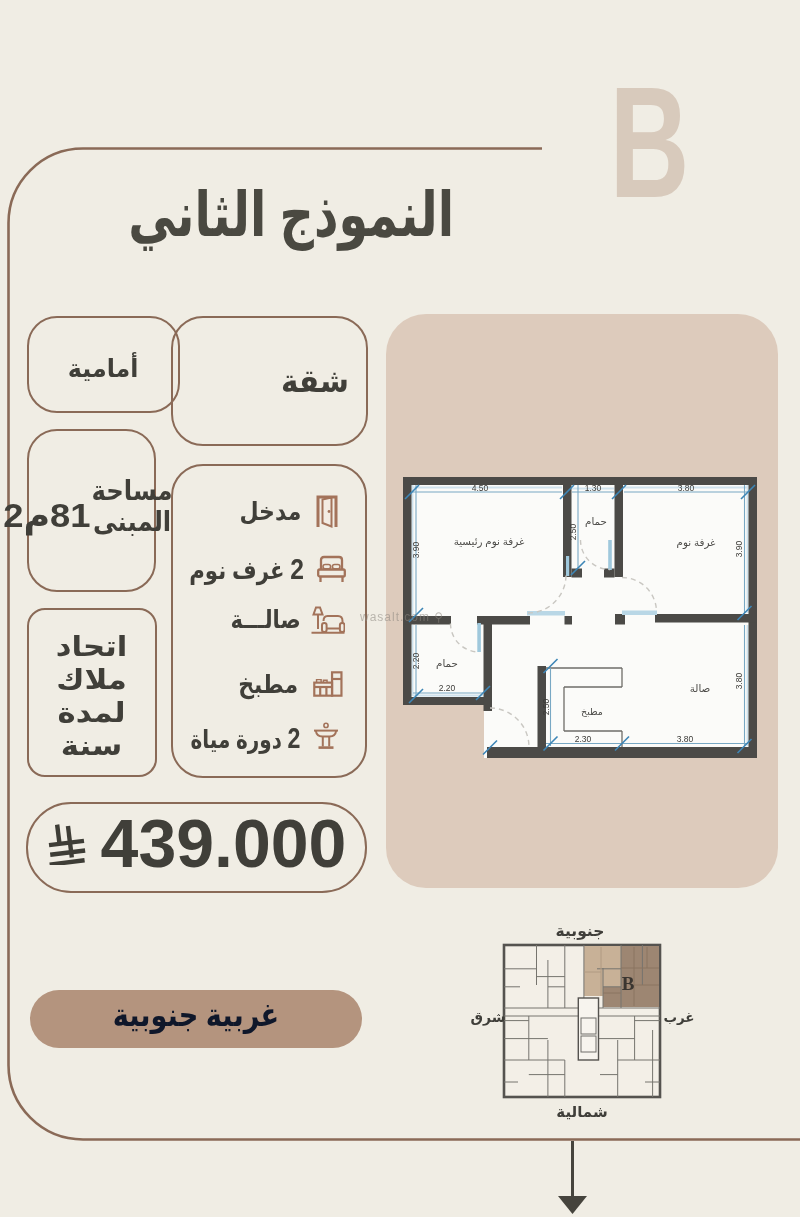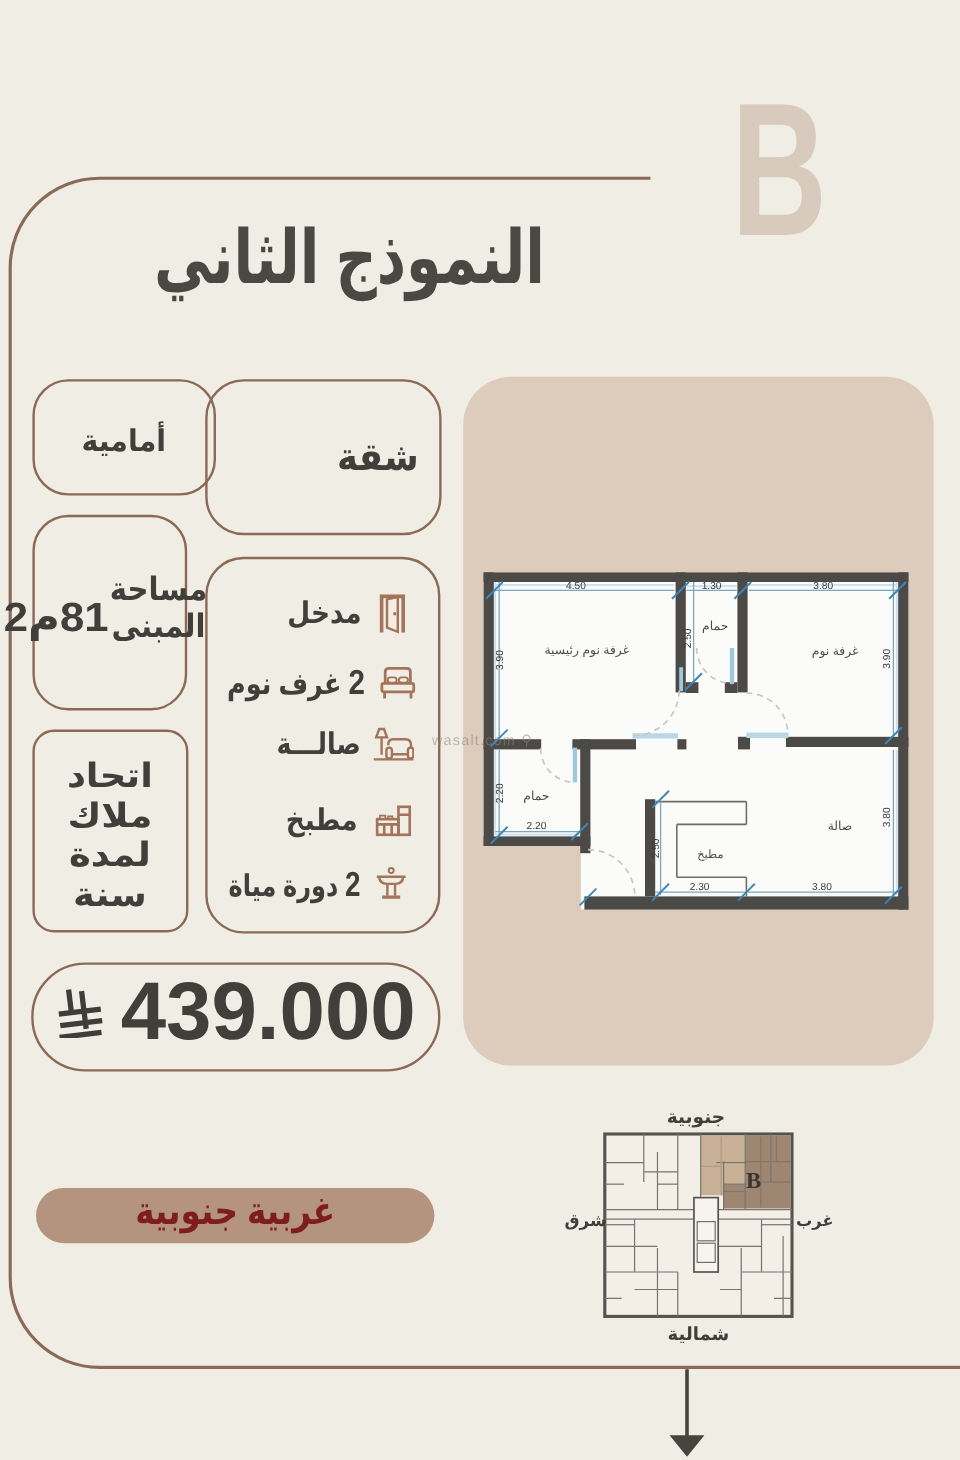--- a/index.html
+++ b/index.html
@@ -39,21 +39,21 @@
       <path d="M14,3 V26"></path>
       <path d="M26,6 V42"></path>
       <path d="M2,25 H42"></path>
       <path d="M2,36 H42"></path>
       <path d="M0,47 H40"></path>
     </g>
   </svg>
   <span>439.000</span>
 </div>
 
-<div class="abs" style="left:30px;top:990px;width:332px;height:46px;border-radius:29px;background:#b4947e;display:flex;align-items:center;justify-content:center;color:#7f1d1d;font-weight:bold;font-size:32px;padding-bottom:8px">
+<div class="abs" style="left:30px;top:990px;width:332px;height:58px;border-radius:29px;background:#b4947e;display:flex;align-items:center;justify-content:center;color:#0f172a;font-weight:bold;font-size:32px;padding-bottom:8px">
     <span style="display:inline-block;transform:scaleX(0.85)">غربية جنوبية</span>
   </div>
 
 <div class="obox" style="left:171px;top:316px;width:197px;height:130px;border-radius:32px;flex-direction:column;align-items:flex-start;padding-left:0;padding-right:17px">
   <div style="font-size:32px;transform:scaleX(0.92);transform-origin:right center">شقة</div>
 </div>
 
 <div class="obox" style="left:171px;top:464px;width:196px;height:314px;border-radius:32px;display:block">
 
   <div class="abs" style="right:26px;top:27px;height:36px;display:flex;align-items:center;white-space:nowrap">

